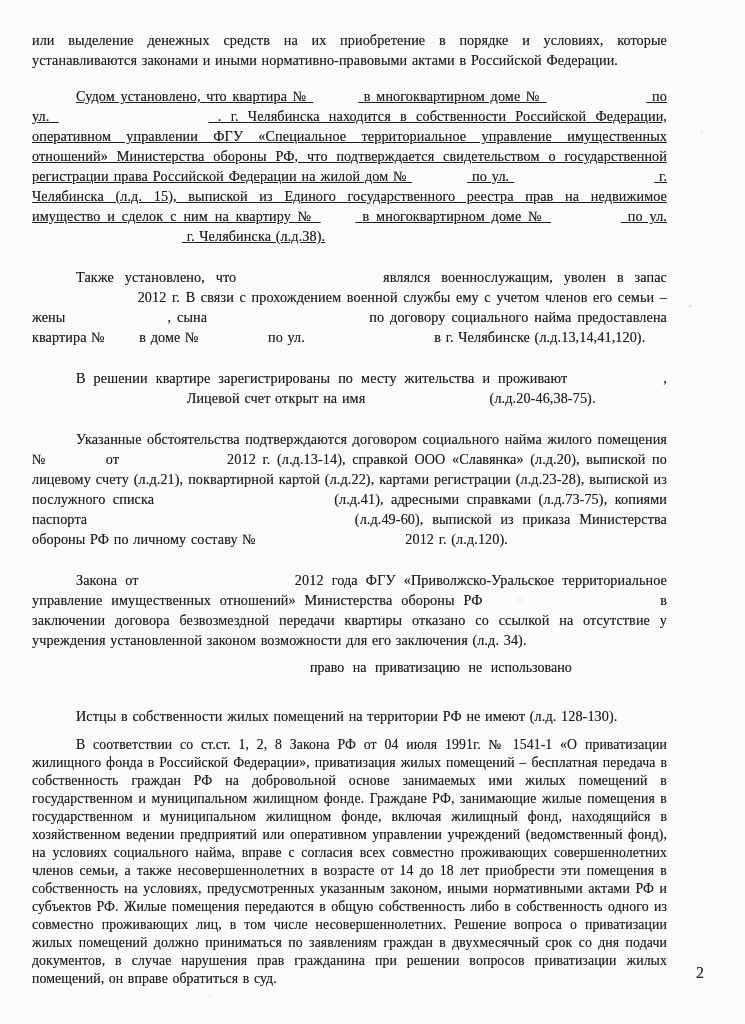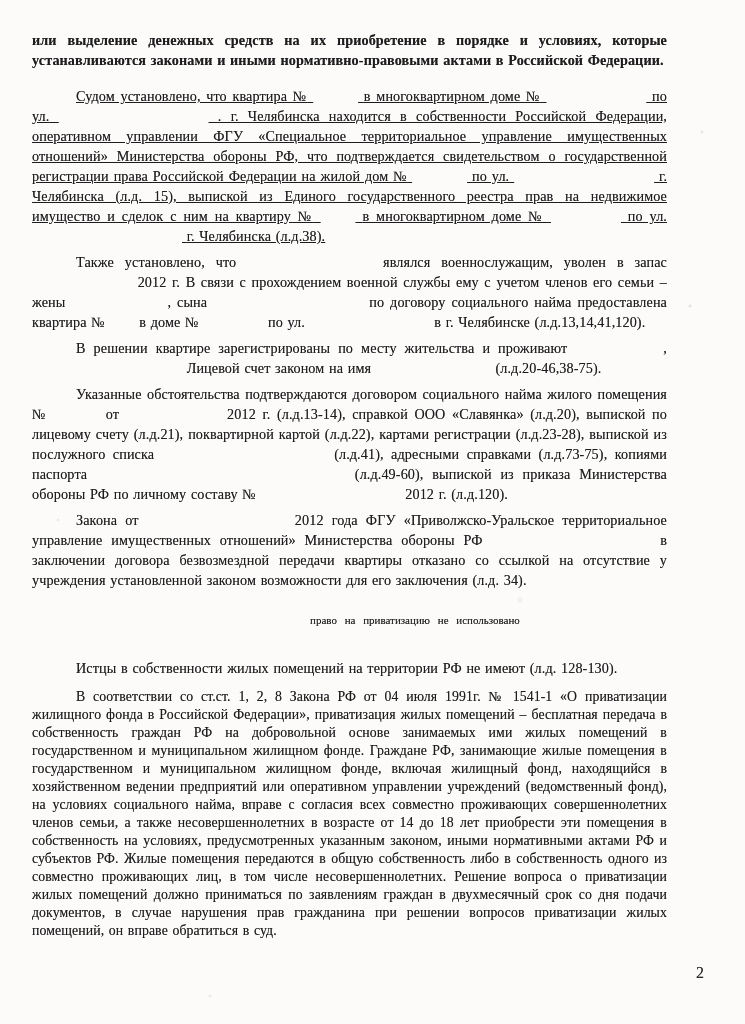--- a/index.html
+++ b/index.html
@@ -31,26 +31,26 @@
   .para {
     margin: 4px 0 0 0;
     font-size: 14.2px;
     line-height: 20px;
     text-align: justify;
     text-indent: 44px;
     letter-spacing: 0.1px;
     text-shadow: 0 0 0.4px rgba(30,30,30,0.55);
     word-spacing: 1px;
   }
-  .para.first { margin-top: 0; text-indent: 0; font-weight: bold; }
+  .para.first { margin-top: 0; text-indent: 0; }
   .para.p2 { margin-top: 16px; text-decoration: underline; }
-  .para.p3, .para.p4, .para.p5, .para.p6 { margin-top: 6px; }
+  .para.p3, .para.p4, .para.p5, .para.p6 { margin-top: 21px; }
   .fragment {
-    margin: 20px 0 0 278px;
-    font-size: 11px;
+    margin: 8px 0 0 278px;
+    font-size: 14px;
     line-height: 20px;
     text-align: left;
     text-indent: 0;
     word-spacing: 5px;
     text-shadow: 0 0 0.4px rgba(30,30,30,0.55);
   }
   .para.p8 { margin-top: 28px; }
   .para.p9 {
     margin-top: 10px;
     font-size: 13.8px;
@@ -110,21 +110,21 @@
     <span>по ул.</span>
     <span class="gap" style="width:120px"></span>
     <span>в г. Челябинске (л.д.13,14,41,120).</span>
   </p>
 
   <p class="para p4">
     <span>В решении квартире зарегистрированы по месту жительства и проживают</span>
     <span class="gap" style="width:80px"></span>
     <span>,</span>
     <span class="gap" style="width:150px"></span>
-    <span>Лицевой счет законом на имя</span>
+    <span>Лицевой счет открыт на имя</span>
     <span class="gap" style="width:115px"></span>
     <span>(л.д.20-46,38-75).</span>
   </p>
 
   <p class="para p5">
     <span>Указанные обстоятельства подтверждаются договором социального найма жилого помещения №</span>
     <span class="gap" style="width:45px"></span>
     <span>от</span>
     <span class="gap" style="width:95px"></span>
     <span>2012 г. (л.д.13-14), справкой ООО «Славянка» (л.д.20), выпиской по лицевому счету (л.д.21), поквартирной картой (л.д.22), картами регистрации (л.д.23-28), выпиской из послужного списка</span>

